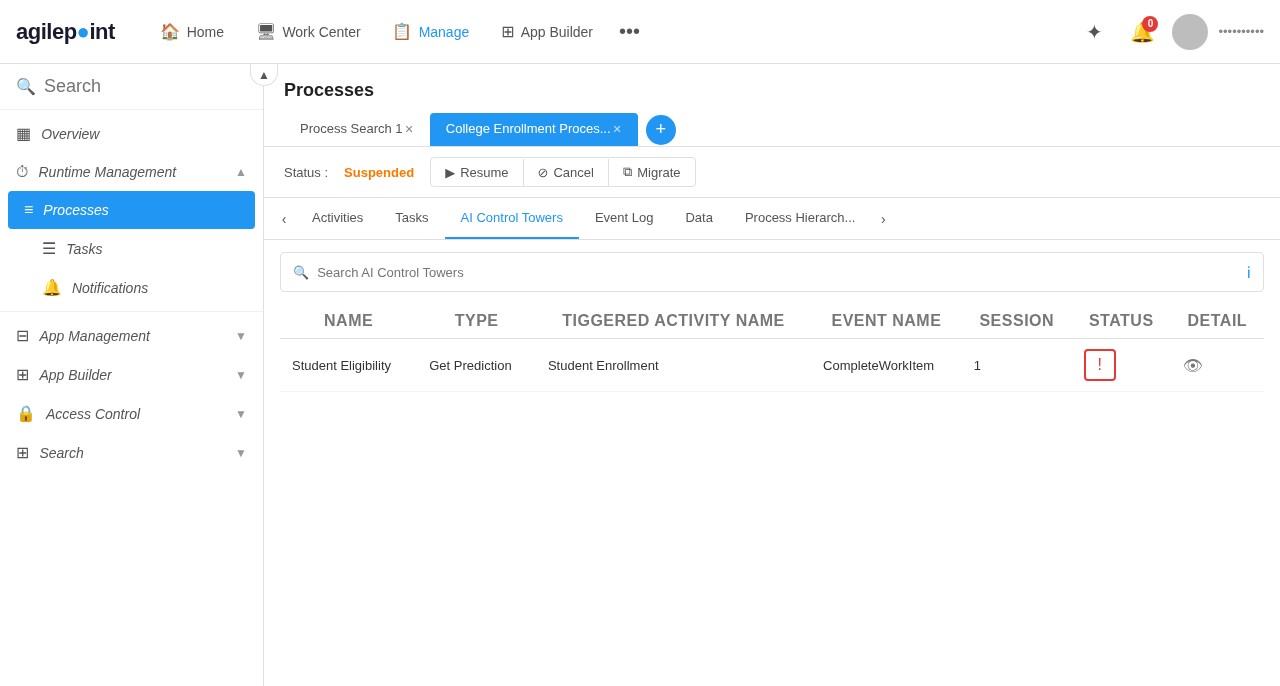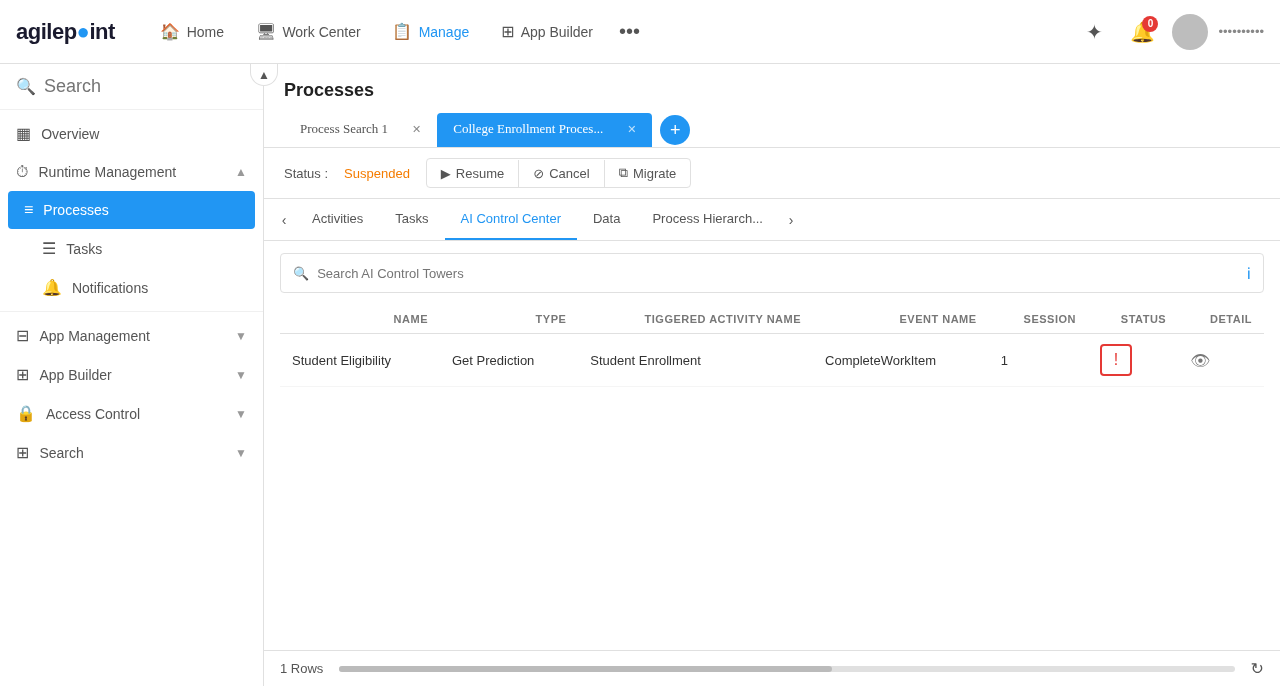--- a/index.html
+++ b/index.html
@@ -47,41 +47,40 @@
       border: none; outline: none; font-size: 18px; color: #a16207; width: 100%; background: transparent;
     }
     .search-icon { color: #999; font-size: 16px; }
     .sidebar-section { padding: 4px 0; }
     .sidebar-item {
       display: flex; align-items: center; gap: 10px; padding: 10px 16px;
       cursor: pointer; color: #555; font-size: 14px; border-radius: 0;
     }
     .sidebar-item.active { background: #2196F3; color: #fff; border-radius: 4px; margin: 0 8px; }
     .sidebar-item .icon { font-size: 16px; flex-shrink: 0; }
-    .sidebar-item .label { flex: 1; }
+    .sidebar-item .label { flex: 1; font-style: italic; }
     .sidebar-item .arrow { font-size: 12px; color: #999; }
     .sidebar-divider { height: 1px; background: #f0f0f0; margin: 4px 0; }
     .sidebar-sub { padding-left: 42px; }
 
     
     .content { flex: 1; display: flex; flex-direction: column; overflow: hidden; position: relative; }
 
     
     .processes-header {
       padding: 16px 20px 0; border-bottom: 1px solid #e0e0e0; background: #fff;
     }
     .processes-title { font-size: 18px; font-weight: 600; color: #222; margin-bottom: 12px; }
 
     
     .tabs-row { display: flex; align-items: center; gap: 0; }
     .tab {
-      display: flex; align-items: center; gap: 24px; padding: 8px 16px;
+      display: flex; align-items: flex-end; gap: 2px; padding: 8px 16px;
       font-size: 13px; color: #555; cursor: pointer; border-bottom: 2px solid transparent;
       white-space: nowrap;
-      font-family: Liberation Serif, serif;
     }
     .tab.active { background: #2196F3; color: #fff; border-radius: 4px 4px 0 0; border-bottom: 2px solid #2196F3; }
     .tab .close-btn { font-size: 11px; cursor: pointer; opacity: 0.7; }
     .add-tab-btn {
       width: 30px; height: 30px; background: #2196F3; border-radius: 50%; color: #fff;
       display: flex; align-items: center; justify-content: center; font-size: 18px;
       cursor: pointer; margin-left: 8px;
     }
 
     
@@ -95,21 +94,21 @@
 
     
     .process-detail { flex: 1; display: flex; flex-direction: column; overflow: hidden; }
 
     
     .status-bar {
       display: flex; align-items: center; gap: 16px; padding: 10px 20px;
       border-bottom: 1px solid #e0e0e0; background: #fff;
     }
     .status-label { font-size: 13px; color: #555; font-weight: 500; }
-    .status-value { color: #f57c00; font-weight: 400; font-size: 13px; text-align: center; }
+    .status-value { color: #f57c00; font-weight: 700; font-size: 13px; text-align: center; }
     .status-actions { display: flex; align-items: center; gap: 0; }
     .action-btn {
       display: flex; align-items: center; gap: 5px; padding: 6px 14px;
       font-size: 13px; color: #555; cursor: pointer; border-right: 1px solid #e0e0e0;
     }
     .action-btn:last-child { border-right: none; }
 
     
     .inner-tabs { display: flex; align-items: center; border-bottom: 1px solid #e0e0e0; background: #fff; padding: 0 8px; position: relative; }
     .inner-tab-prev, .inner-tab-next {
@@ -130,21 +129,21 @@
       background: #fff;
     }
     .search-bar-ai input { border: none; outline: none; font-size: 13px; color: #555; flex: 1; background: transparent; }
     .info-icon { margin-left: auto; color: #2196F3; font-size: 16px; cursor: pointer; }
 
     
     .data-table { flex: 1; overflow: auto; }
     table { width: 100%; border-collapse: collapse; font-size: 13px; }
     thead tr { border-bottom: 1px solid #e0e0e0; }
     th {
-      text-align: right; padding: 8px 12px; font-size: 11px; font-weight: 700;
+      text-align: center; padding: 8px 12px; font-size: 16px; font-weight: 700;
       color: #777; text-transform: uppercase; letter-spacing: 0.5px; white-space: nowrap;
     }
     td { padding: 10px 12px; border-bottom: 1px solid #f5f5f5; color: #333; vertical-align: middle; }
 
     .status-error-btn {
       width: 32px; height: 32px; border: 2px solid #e53935; border-radius: 4px;
       display: flex; align-items: center; justify-content: center;
       cursor: pointer; color: #e53935; font-size: 16px;
     }
     .detail-eye { color: #777; font-size: 16px; cursor: pointer; }
@@ -311,21 +310,24 @@
 
       <div class="inner-tabs">
         <div class="inner-tab-prev">‹</div>
         <div class="inner-tab">
           <span>Activities</span>
         </div>
         <div class="inner-tab">
           <span>Tasks</span>
         </div>
         <div class="inner-tab active">
-          <span>AI Control Center</span>
+          <span>AI Control Towers</span>
+        </div>
+        <div class="inner-tab">
+          <span>Event Log</span>
         </div>
         <div class="inner-tab">
           <span>Data</span>
         </div>
         <div class="inner-tab">
           <span>Process Hierarch...</span>
         </div>
         <div class="inner-tab-next">›</div>
       </div>
 
@@ -363,23 +365,16 @@
                 </td>
                 <td>
                   <span class="detail-eye">👁</span>
                 </td>
               </tr>
             </tbody>
           </table>
         </div>
       </div>
 
-      <div class="content-footer">
-        <span class="rows-count">1 Rows</span>
-        <div class="scrollbar-track">
-          <div class="scrollbar-thumb"></div>
-        </div>
-        <span class="refresh-btn">↻</span>
-      </div>
 
     </div>
   </div>
 </div>
 
 </body></html>

